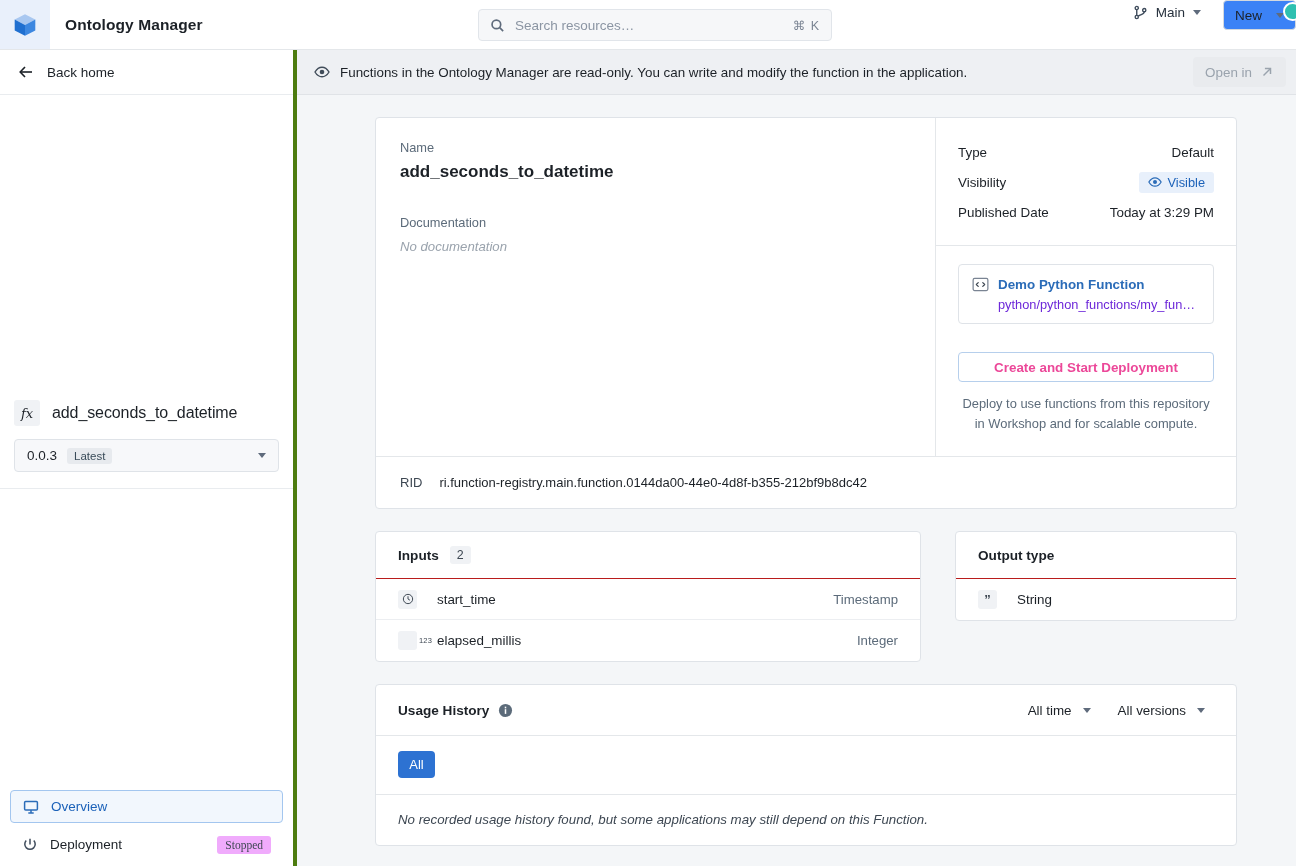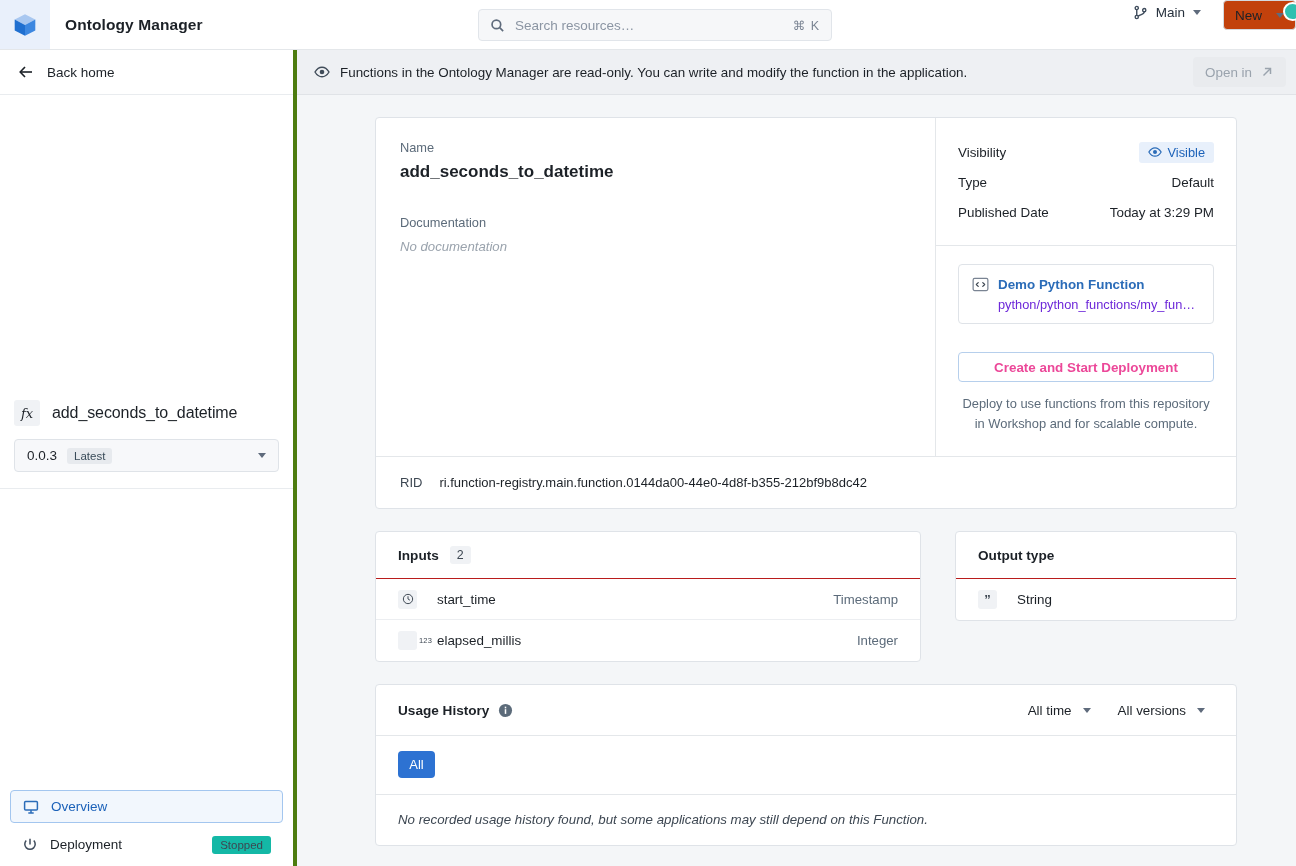--- a/index.html
+++ b/index.html
@@ -48,21 +48,21 @@
   .branch {
     display: flex; align-items: center; gap: 8px;
     font-size: 13.5px; color: #27313d; padding: 5px 8px; border-radius: 3px;
   }
   .branch-icon { width: 15px; height: 15px; color: #3f4c5c; }
   .caret { width: 0; height: 0; border-left: 4.5px solid transparent; border-right: 4.5px solid transparent; border-top: 5.5px solid #5f6b7c; display:inline-block; }
   .newbtn {
     margin-left: 14px;
     display:flex; align-items:center; gap: 14px;
     height: 30px; padding: 0 11px;
-    border: 1px solid #d4d9df; border-radius: 4px; background: #c2410c;
+    border: 1px solid #d4d9df; border-radius: 4px; background: #3b82f6;
     font-size: 13.5px; color: #1c2127;
   }
   .avatar-edge {
     position: absolute; right: -6px; top: 2px;
     width: 19px; height: 19px; border-radius: 50%;
     background: #2ec0b0;
     border: 2px solid #ffffff;
   }
 
   
@@ -105,22 +105,22 @@
   .nav-item {
     height: 33px; display: flex; align-items: center; gap: 12px;
     padding: 0 12px; border-radius: 4px; font-size: 13.5px; color: #1c2127;
     margin-bottom: 5px;
   }
   .nav-item.active { background: #f2f7fd; border: 1px solid #a3c6ef; color: #1c62b9; }
   .nav-icon { width: 16px; height: 16px; flex:none; color: #3f4c5c; }
   .nav-item.active .nav-icon { color: #2b6cb8; }
   .nav-spacer { flex: 1; }
   .badge-stopped {
-    font-size: 11.5px; color: #3d4752; background: #14b8a6;
-    border-radius: 3px; padding: 3px 8px;
+    font-size: 11.5px; color: #3d4752; background: #f0abfc;
+    border-radius: 3px; padding: 3px 8px; font-family: Liberation Serif, serif;
   }
 
   
   .main { flex: 1; display: flex; flex-direction: column; min-width: 0; background: #f4f6f8; }
   .notice {
     height: 45px; min-height: 45px;
     background: #eef0f3; border-bottom: 1px solid #e0e3e7;
     display: flex; align-items: center; padding: 0 17px;
     position: relative;
   }
@@ -351,34 +351,34 @@
               <div class="panel-left">
                 <div class="label-sm">Name</div>
                 <div class="name-big">add_seconds_to_datetime</div>
                 <div class="doc-label">Documentation</div>
                 <div class="doc-empty">No documentation</div>
               </div>
 
               <div class="panel-right">
                 <div class="meta">
                   <div class="meta-row">
+                    <span class="meta-key">Type</span>
+                    <span class="meta-sp"></span>
+                    <span class="meta-val">Default</span>
+                  </div>
+                  <div class="meta-row">
                     <span class="meta-key">Visibility</span>
                     <span class="meta-sp"></span>
                     <span class="badge-visible">
                       <svg class="eye-blue" viewBox="0 0 16 16" fill="none" stroke="currentColor" stroke-width="1.4">
                         <path d="M1 8 C3 4.6 5.4 3.2 8 3.2 C10.6 3.2 13 4.6 15 8 C13 11.4 10.6 12.8 8 12.8 C5.4 12.8 3 11.4 1 8 Z"></path>
                         <circle cx="8" cy="8" r="2.3" fill="currentColor" stroke="none"></circle>
                       </svg>
                       <span>Visible</span>
                     </span>
-                  </div>
-                  <div class="meta-row">
-                    <span class="meta-key">Type</span>
-                    <span class="meta-sp"></span>
-                    <span class="meta-val">Default</span>
                   </div>
                   <div class="meta-row">
                     <span class="meta-key">Published Date</span>
                     <span class="meta-sp"></span>
                     <span class="meta-val">Today at 3:29 PM</span>
                   </div>
                 </div>
 
                 <div class="deploy">
                   <div class="repo-box">

